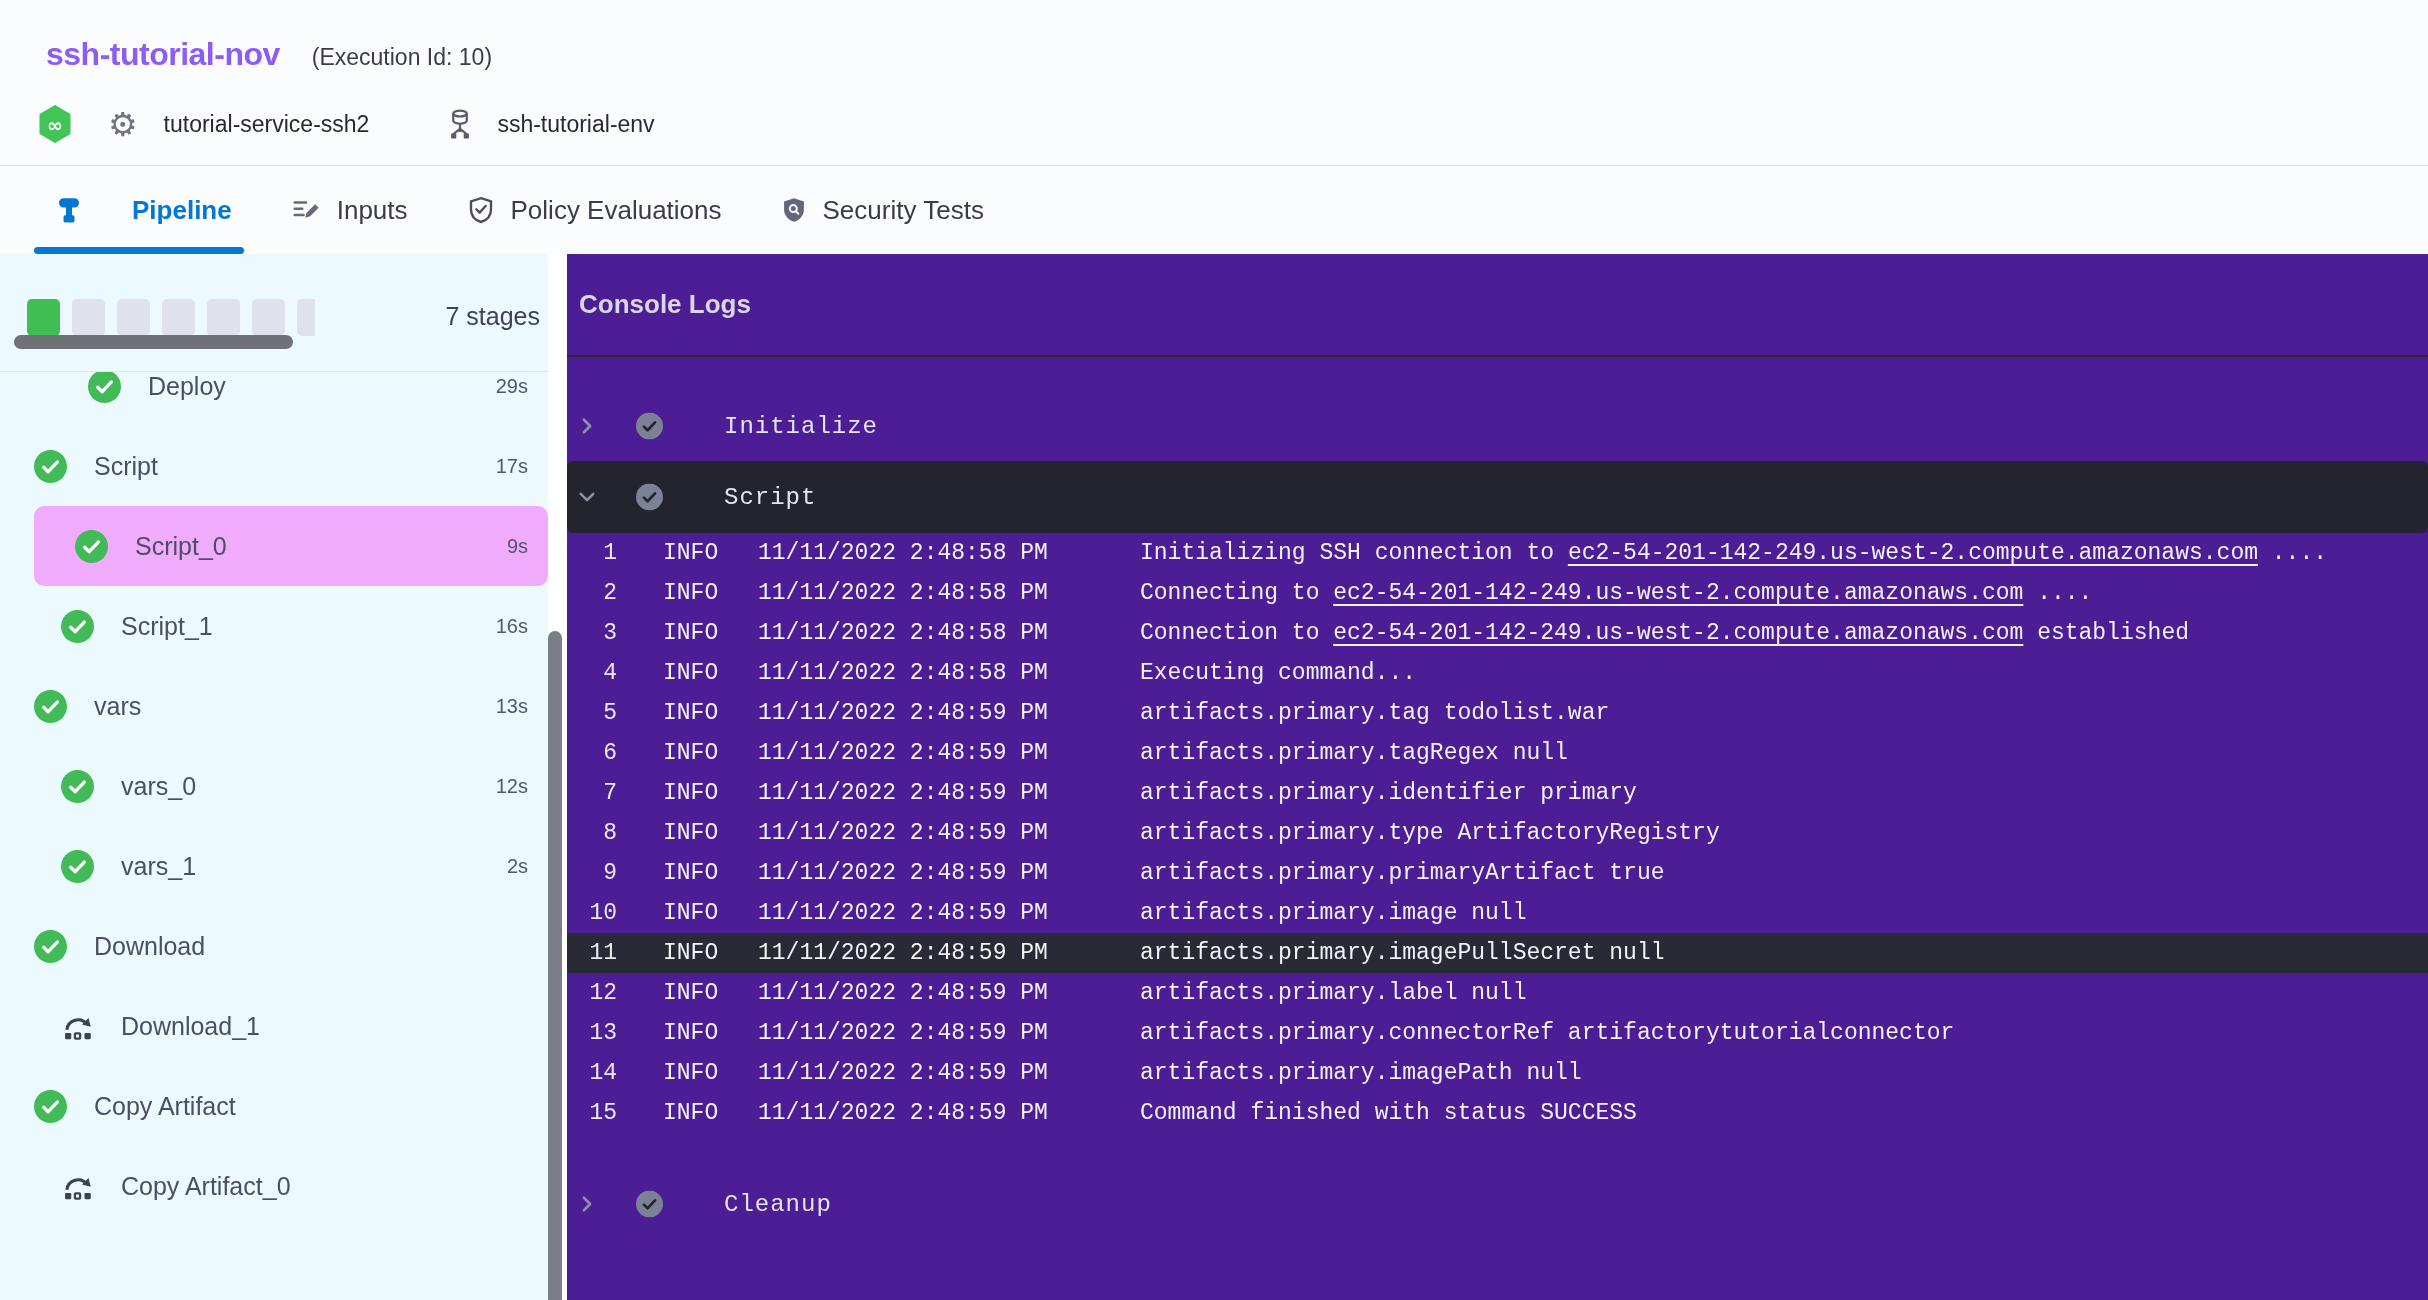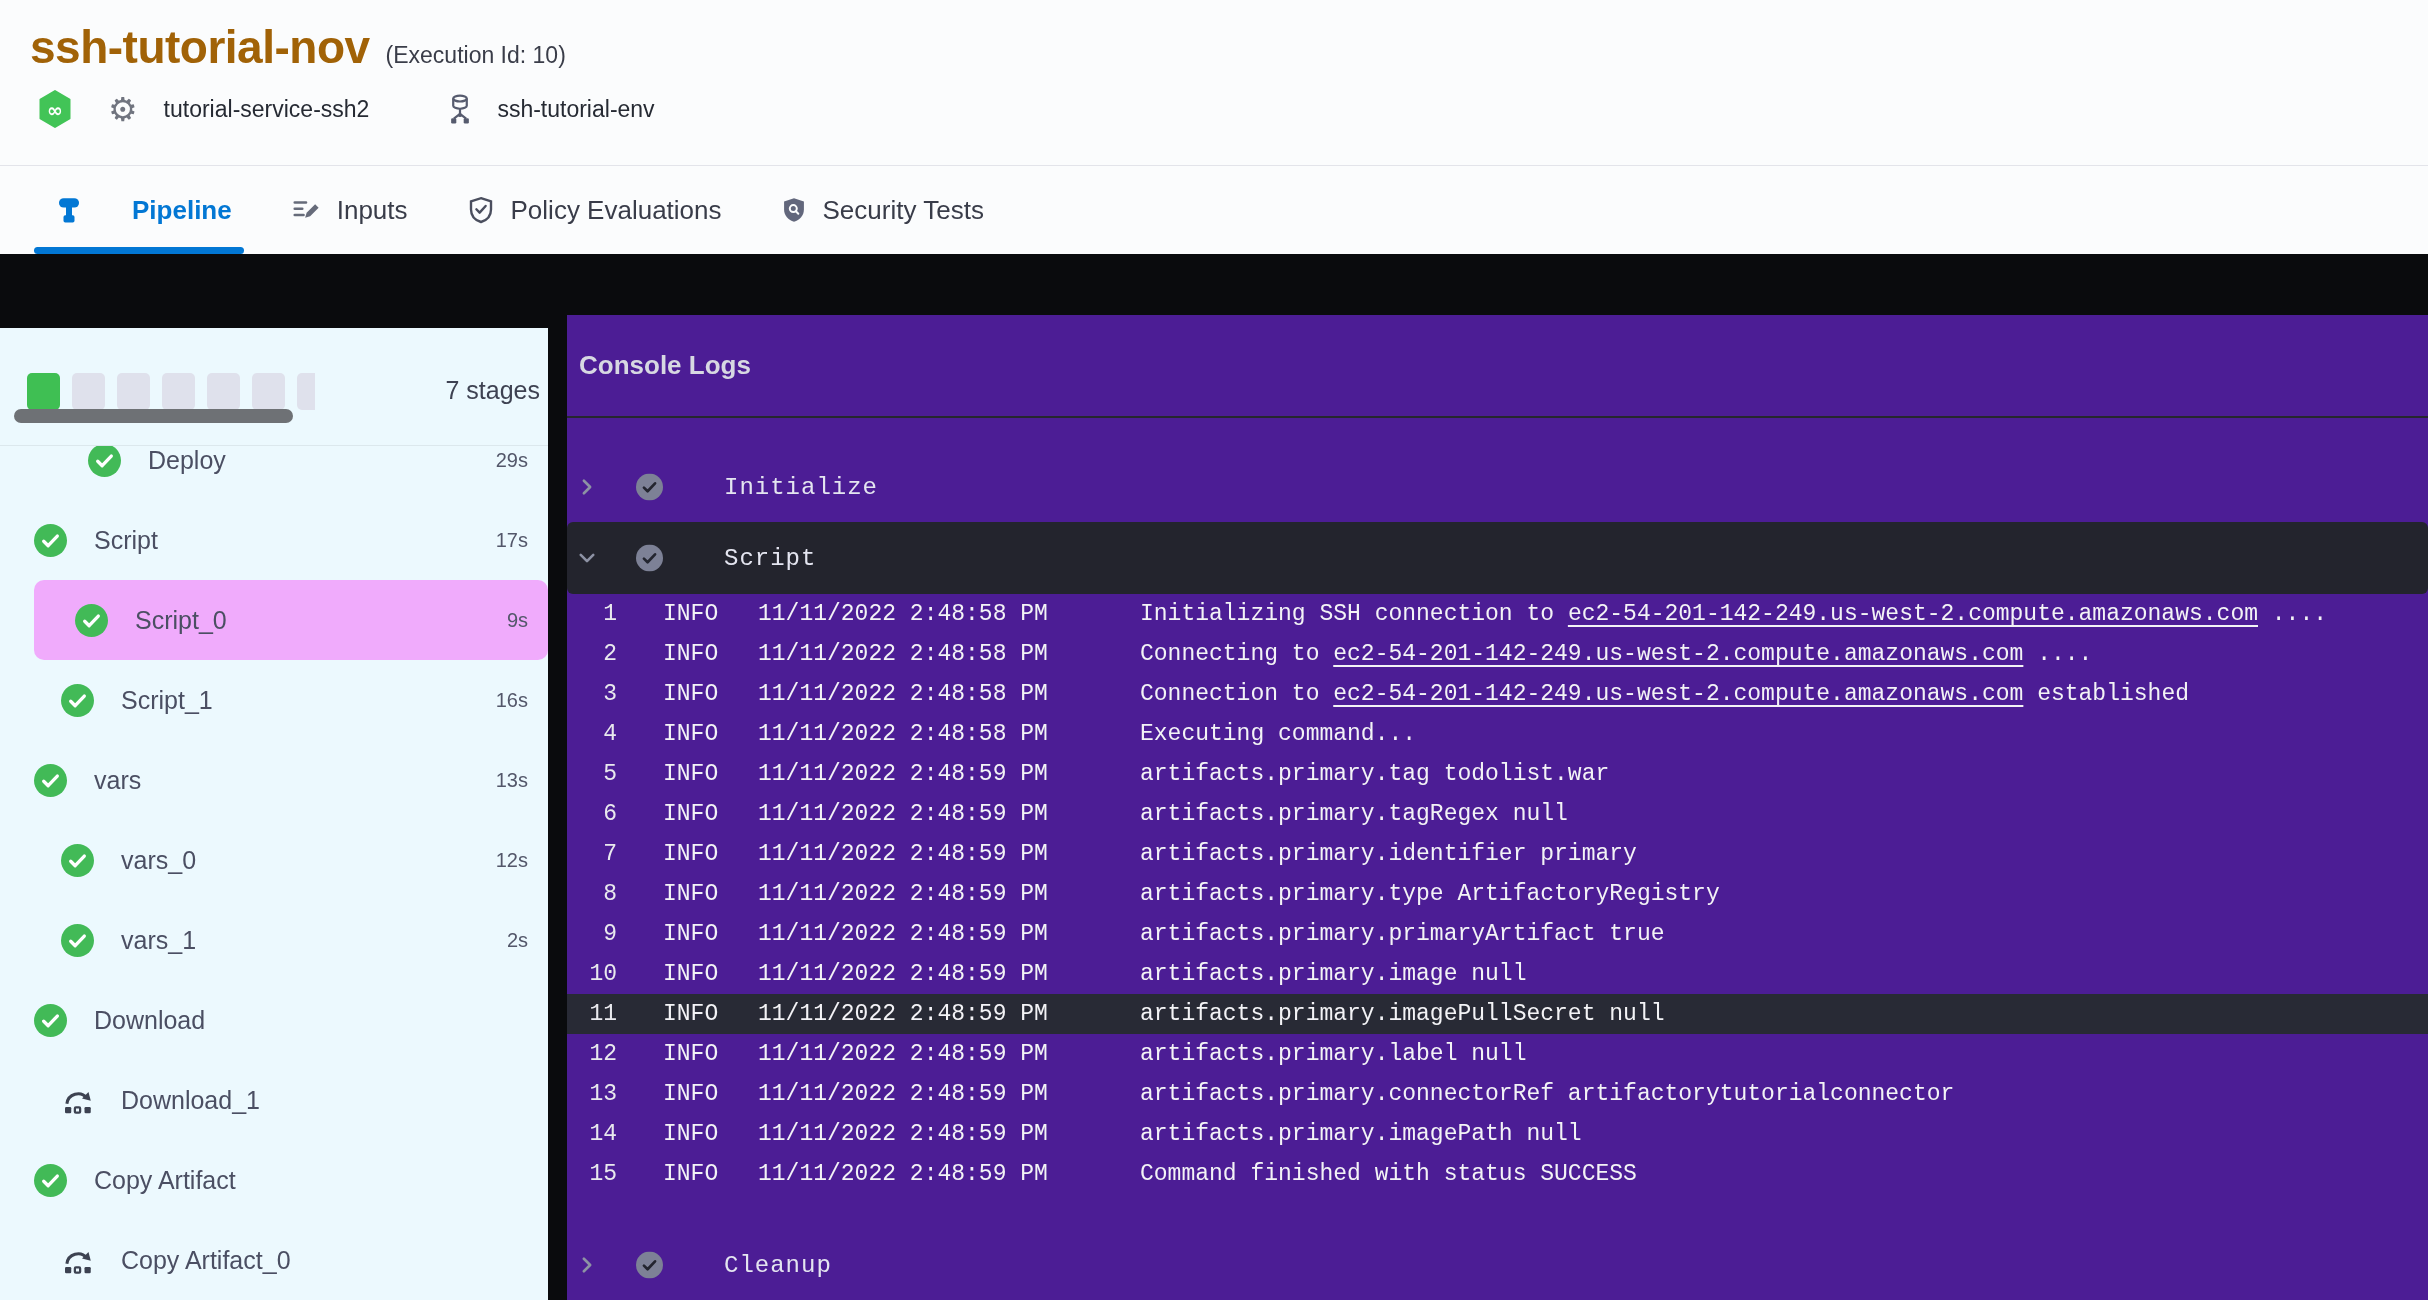--- a/index.html
+++ b/index.html
@@ -3,21 +3,21 @@
 <meta charset="utf-8">
 <style>
   html,body{margin:0;padding:0;width:2428px;height:1300px;overflow:hidden;
     font-family:"Liberation Sans","DejaVu Sans",sans-serif;background:#ffffff;}
   .page{width:2428px;height:1300px;display:flex;flex-direction:column;}
 
   
   .hdr{height:166px;flex:none;background:#fbfcfd;border-bottom:1px solid #e3e4ea;
     padding-left:30px;box-sizing:border-box;}
   .title-row{display:flex;align-items:baseline;gap:16px;padding-top:20px;}
-  .title-row h1{margin:0;font-size:46px;font-weight:700;color:#a16207;letter-spacing:-0.5px;}
+  .title-row h1{margin:16px;font-size:32px;font-weight:700;color:#8b5cf6;letter-spacing:-0.5px;}
   .exec-id{font-size:23px;color:#3a3d49;}
   .entity-row{display:flex;align-items:center;margin-top:16px;}
   .hex-wrap{position:relative;width:34px;height:38px;margin-left:8px;flex:none;}
   .hex-wrap .inf{position:absolute;left:0;top:1px;width:34px;height:38px;display:flex;
     align-items:center;justify-content:center;color:#fff;font-weight:700;font-size:19px;
     font-family:"DejaVu Sans",sans-serif;}
   .uni-icon{font-family:"DejaVu Sans",sans-serif;}
   .gear{font-size:33px;color:#70747f;margin-left:36px;line-height:1;}
   .entity-label{font-size:23px;color:#262a33;}
   .svc-label{margin-left:26px;}
@@ -28,21 +28,21 @@
   .tab-bar{height:88px;flex:none;background:#fbfcfd;display:flex;align-items:center;
     padding-left:54px;gap:58px;box-sizing:border-box;}
   .tab{display:flex;align-items:center;gap:15px;font-size:26px;color:#393c49;
     position:relative;height:100%;cursor:pointer;}
   .tab .tab-icon{display:flex;}
   .tab.active{color:#0277d4;font-weight:700;gap:48px;}
   .tab.active::after{content:"";position:absolute;left:-20px;right:-12px;bottom:0;
     height:7px;background:#0277d4;border-radius:4px;}
 
   
-  .content{flex:1;display:flex;min-height:0;background:#0a0b0d;align-items:flex-end;}
+  .content{flex:1;display:flex;min-height:0;background:#0a0b0d;}
 
   
   .sidebar{width:548px;flex:none;background:#ecf9fe;display:flex;flex-direction:column;min-height:0;}
   .progress-panel{height:117px;flex:none;position:relative;border-bottom:1px solid #dce8ed;}
   .blocks{position:absolute;left:27px;top:45px;width:288px;height:37px;overflow:hidden;
     display:flex;gap:12px;}
   .blk{width:33px;height:37px;border-radius:5px;background:#dfe1ec;flex:none;}
   .blk.done{background:#3fbf53;}
   .h-scrollbar{position:absolute;left:14px;top:81px;width:279px;height:14px;
     border-radius:7px;background:#6e7175;}

